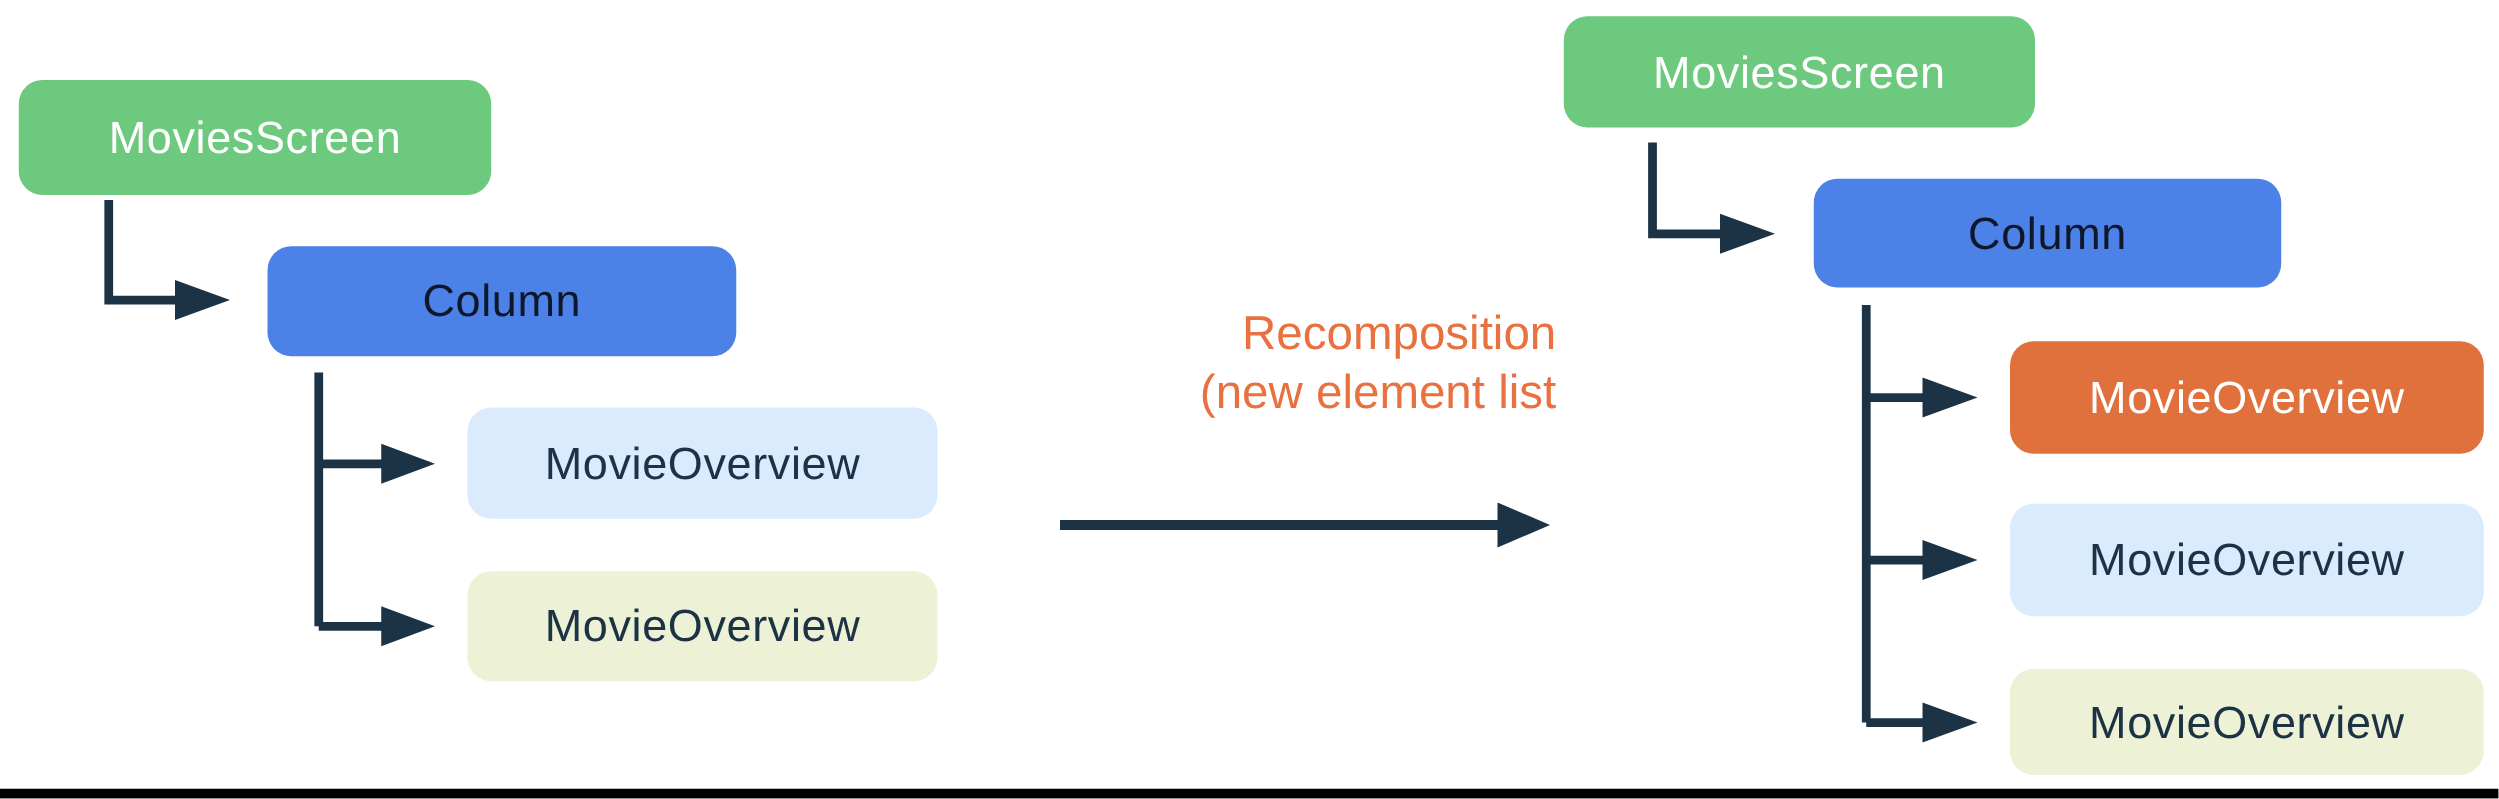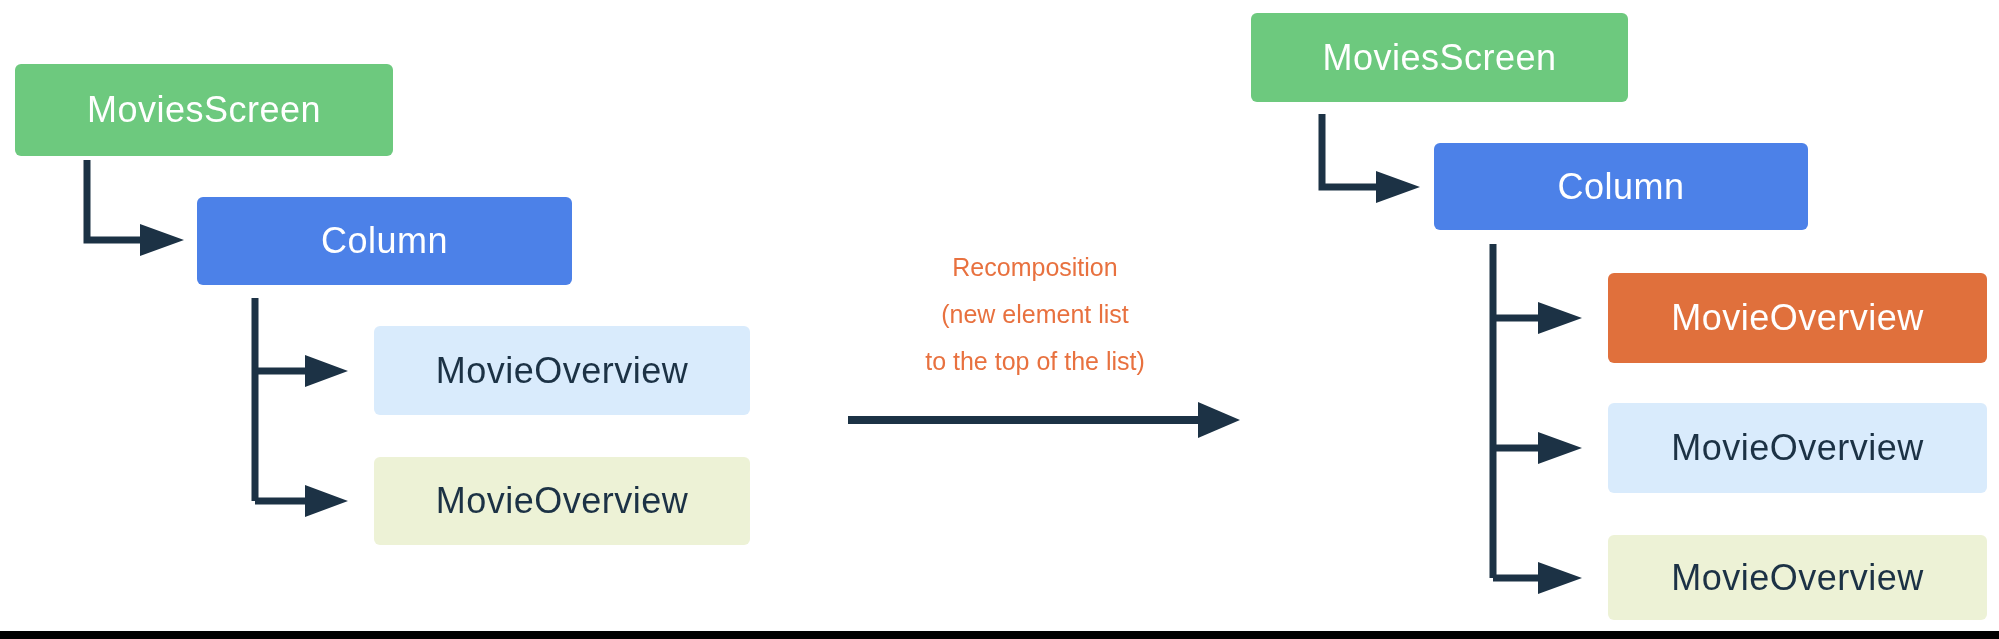--- a/index.html
+++ b/index.html
@@ -14,39 +14,39 @@
   .connectors {
     position: absolute;
     left: 0; top: 0;
     width: 1999px; height: 639px;
   }
   .node {
     position: absolute;
     display: flex;
     align-items: center;
     justify-content: center;
-    border-radius: 6px;
+    border-radius: 19px;
     font-size: 36px;
     letter-spacing: 0.5px;
     white-space: nowrap;
   }
   .node.green   { background: #6DC97E; color: #ffffff; }
-  .node.blue    { background: #4C81E8; color: #ffffff; }
+  .node.blue    { background: #4C81E8; color: #0f172a; margin-left: 17px; }
   .node.lblue   { background: #D9EBFC; color: #1C3245; }
   .node.pyellow { background: #EDF2D6; color: #1C3245; }
   .node.orange  { background: #E0703C; color: #ffffff; }
 
   .center-label {
     position: absolute;
     left: 825px;
     top: 244px;
     width: 420px;
-    text-align: center;
+    text-align: right;
     color: #E8713F;
-    font-size: 25px;
+    font-size: 38px;
     font-weight: 500;
     line-height: 47px;
     white-space: nowrap;
   }
   .bottom-bar {
     position: absolute;
     left: 0;
     top: 631px;
     width: 1999px;
     height: 8px;
@@ -89,21 +89,20 @@
   </svg>
 
   <div class="node green" style="left:15px; top:64px; width:378px; height:92px;">MoviesScreen</div>
   <div class="node blue" style="left:197px; top:197px; width:375px; height:88px;">Column</div>
   <div class="node lblue" style="left:374px; top:326px; width:376px; height:89px;">MovieOverview</div>
   <div class="node pyellow" style="left:374px; top:457px; width:376px; height:88px;">MovieOverview</div>
 
   <div class="center-label">
     <div>Recomposition</div>
     <div>(new element list</div>
-    <div>to the top of the list)</div>
   </div>
 
   <div class="node green" style="left:1251px; top:13px; width:377px; height:89px;">MoviesScreen</div>
   <div class="node blue" style="left:1434px; top:143px; width:374px; height:87px;">Column</div>
   <div class="node orange" style="left:1608px; top:273px; width:379px; height:90px;">MovieOverview</div>
   <div class="node lblue" style="left:1608px; top:403px; width:379px; height:90px;">MovieOverview</div>
   <div class="node pyellow" style="left:1608px; top:535px; width:379px; height:85px;">MovieOverview</div>
 
   <div class="bottom-bar"></div>
 

